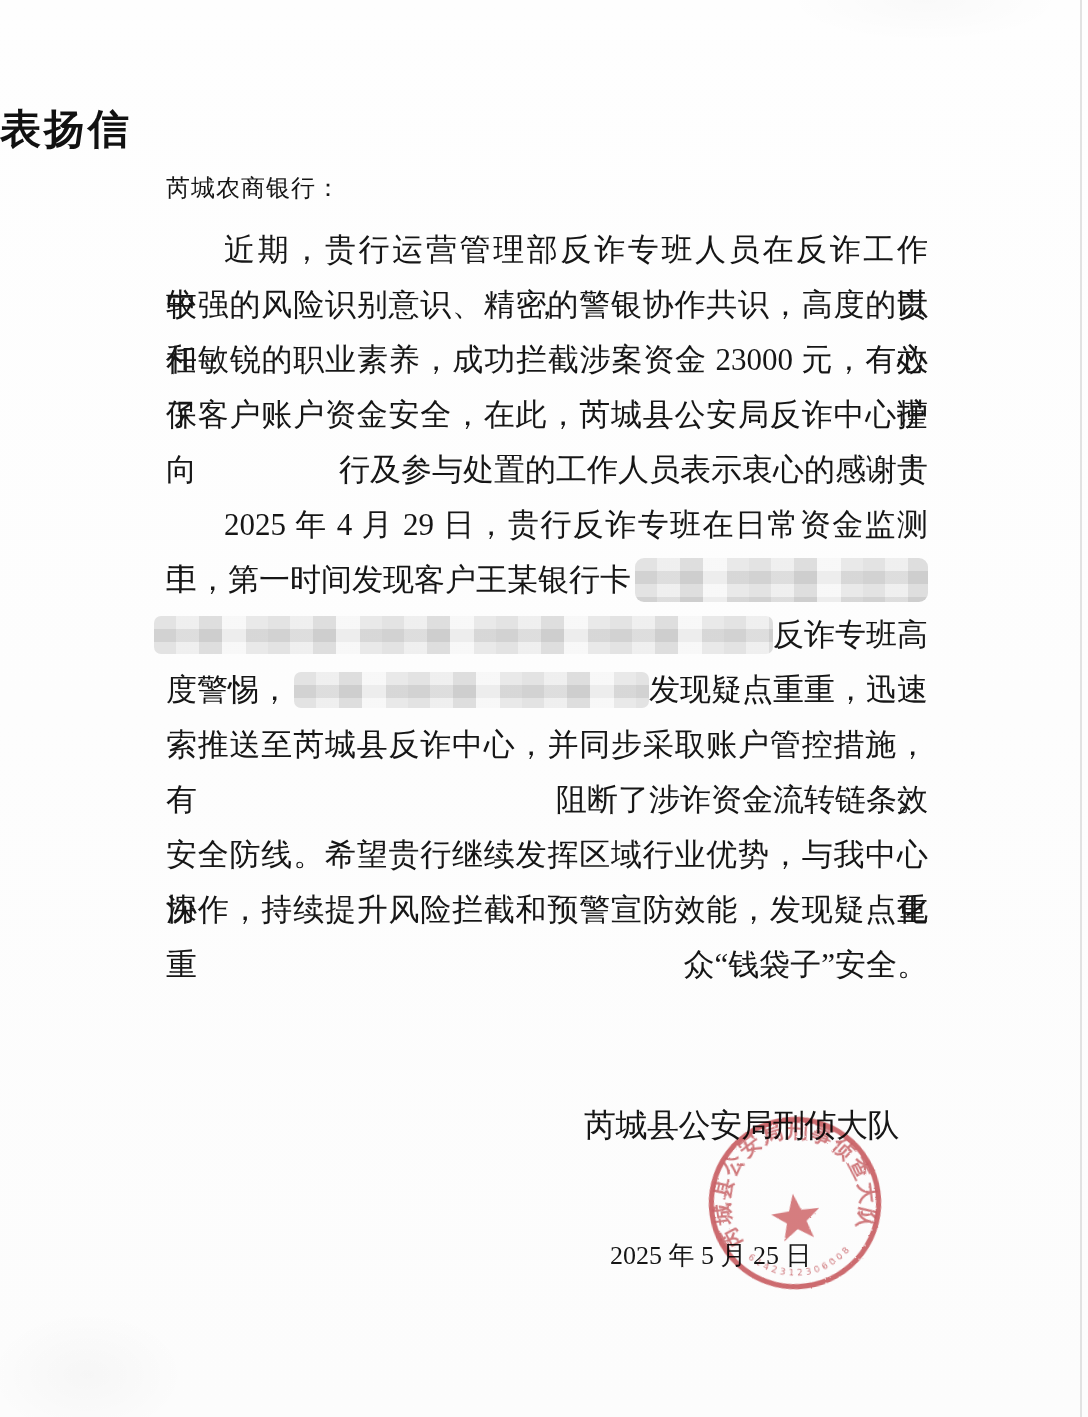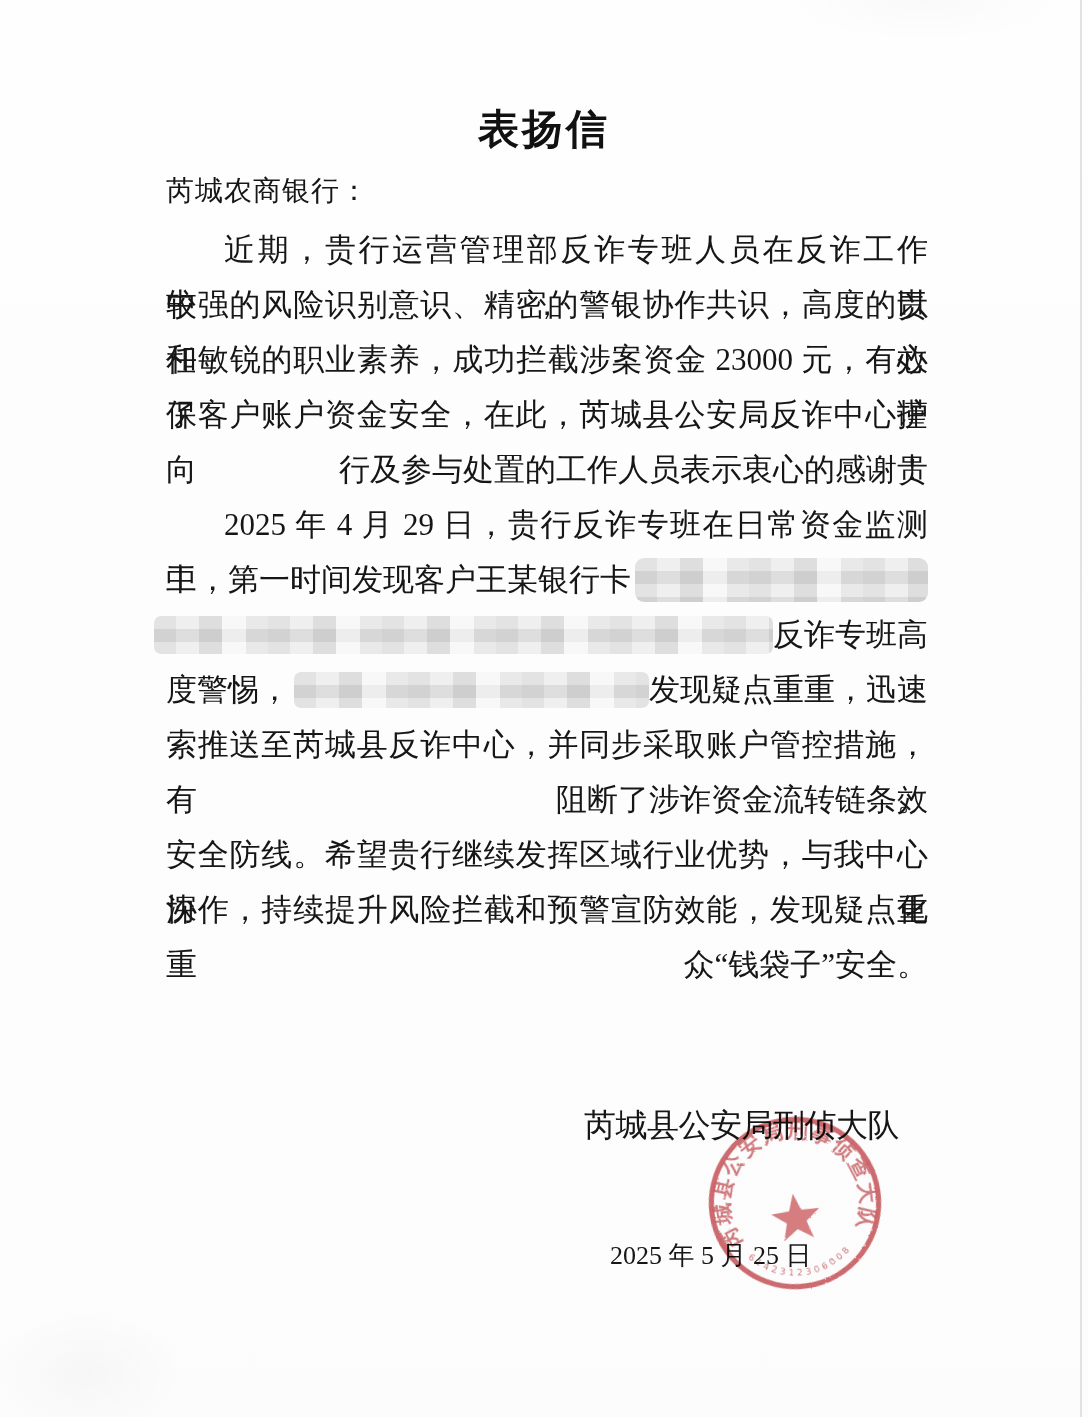--- a/index.html
+++ b/index.html
@@ -17,26 +17,26 @@
       radial-gradient(140px 90px at 8% 97%, rgba(0,0,0,0.025), rgba(0,0,0,0) 70%),
       radial-gradient(200px 60px at 85% 0%, rgba(0,0,0,0.02), rgba(0,0,0,0) 70%),
       linear-gradient(180deg,#fefefe,#fcfcfc);
   }
   .edge-line{
     position:absolute;top:0;left:1080px;width:2px;height:1417px;
     background:#e2e2e2;
   }
   .title{
     position:absolute;top:102px;left:0;width:1088px;
-    text-align:center;font-size:41px;font-weight:700;letter-spacing:3px;
+    font-size:41px;font-weight:700;letter-spacing:3px;
     color:#111;
   }
   .salutation{
     position:absolute;top:172px;left:166px;
-    font-size:28px;letter-spacing:1px;
+    font-size:24px;letter-spacing:1px;
   }
   .body-block{
     position:absolute;top:222px;left:166px;width:762px;
     font-size:31px;
   }
   .line{height:55px;line-height:55px;white-space:nowrap;}
   .j{white-space:normal;text-align:justify;text-align-last:justify;text-justify:inter-character;}
   .last{white-space:normal;text-align:right;}
   .ind{text-indent:58px;}
   .flexline{display:flex;align-items:center;}

